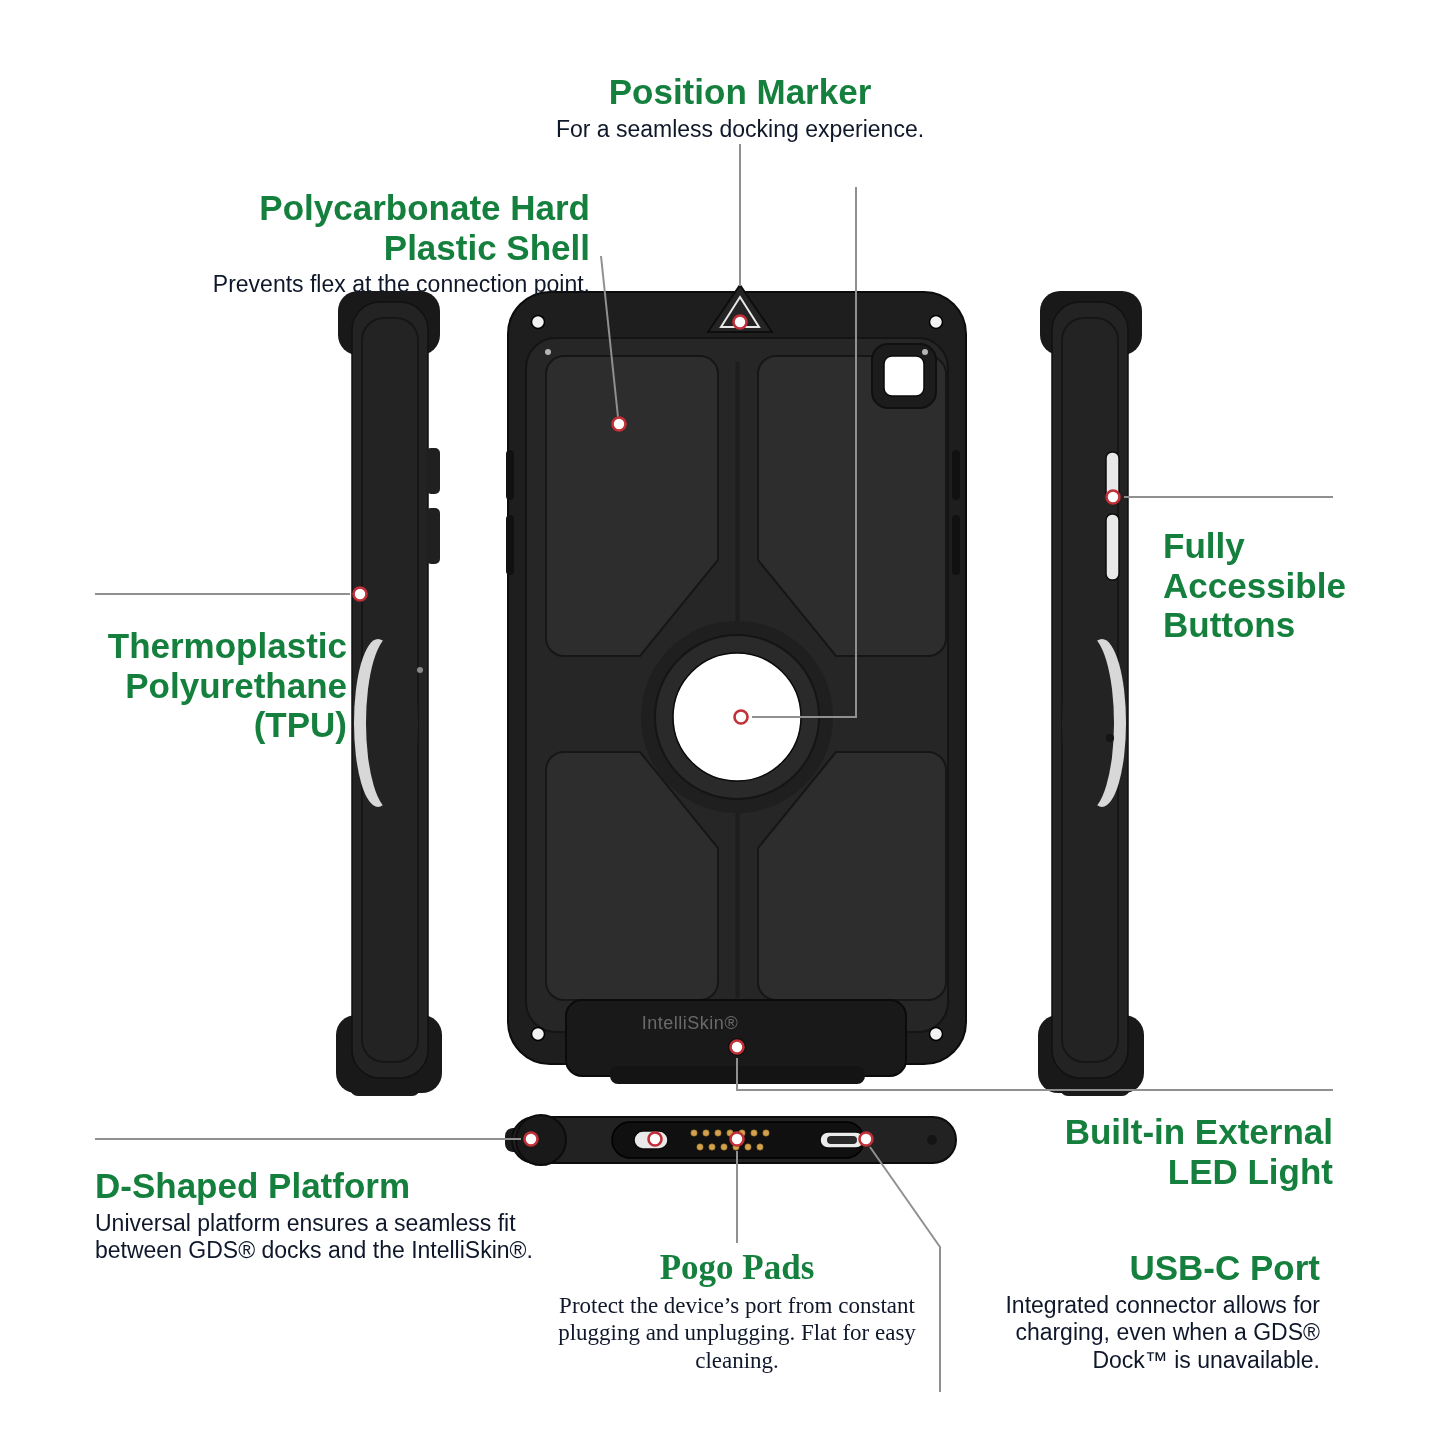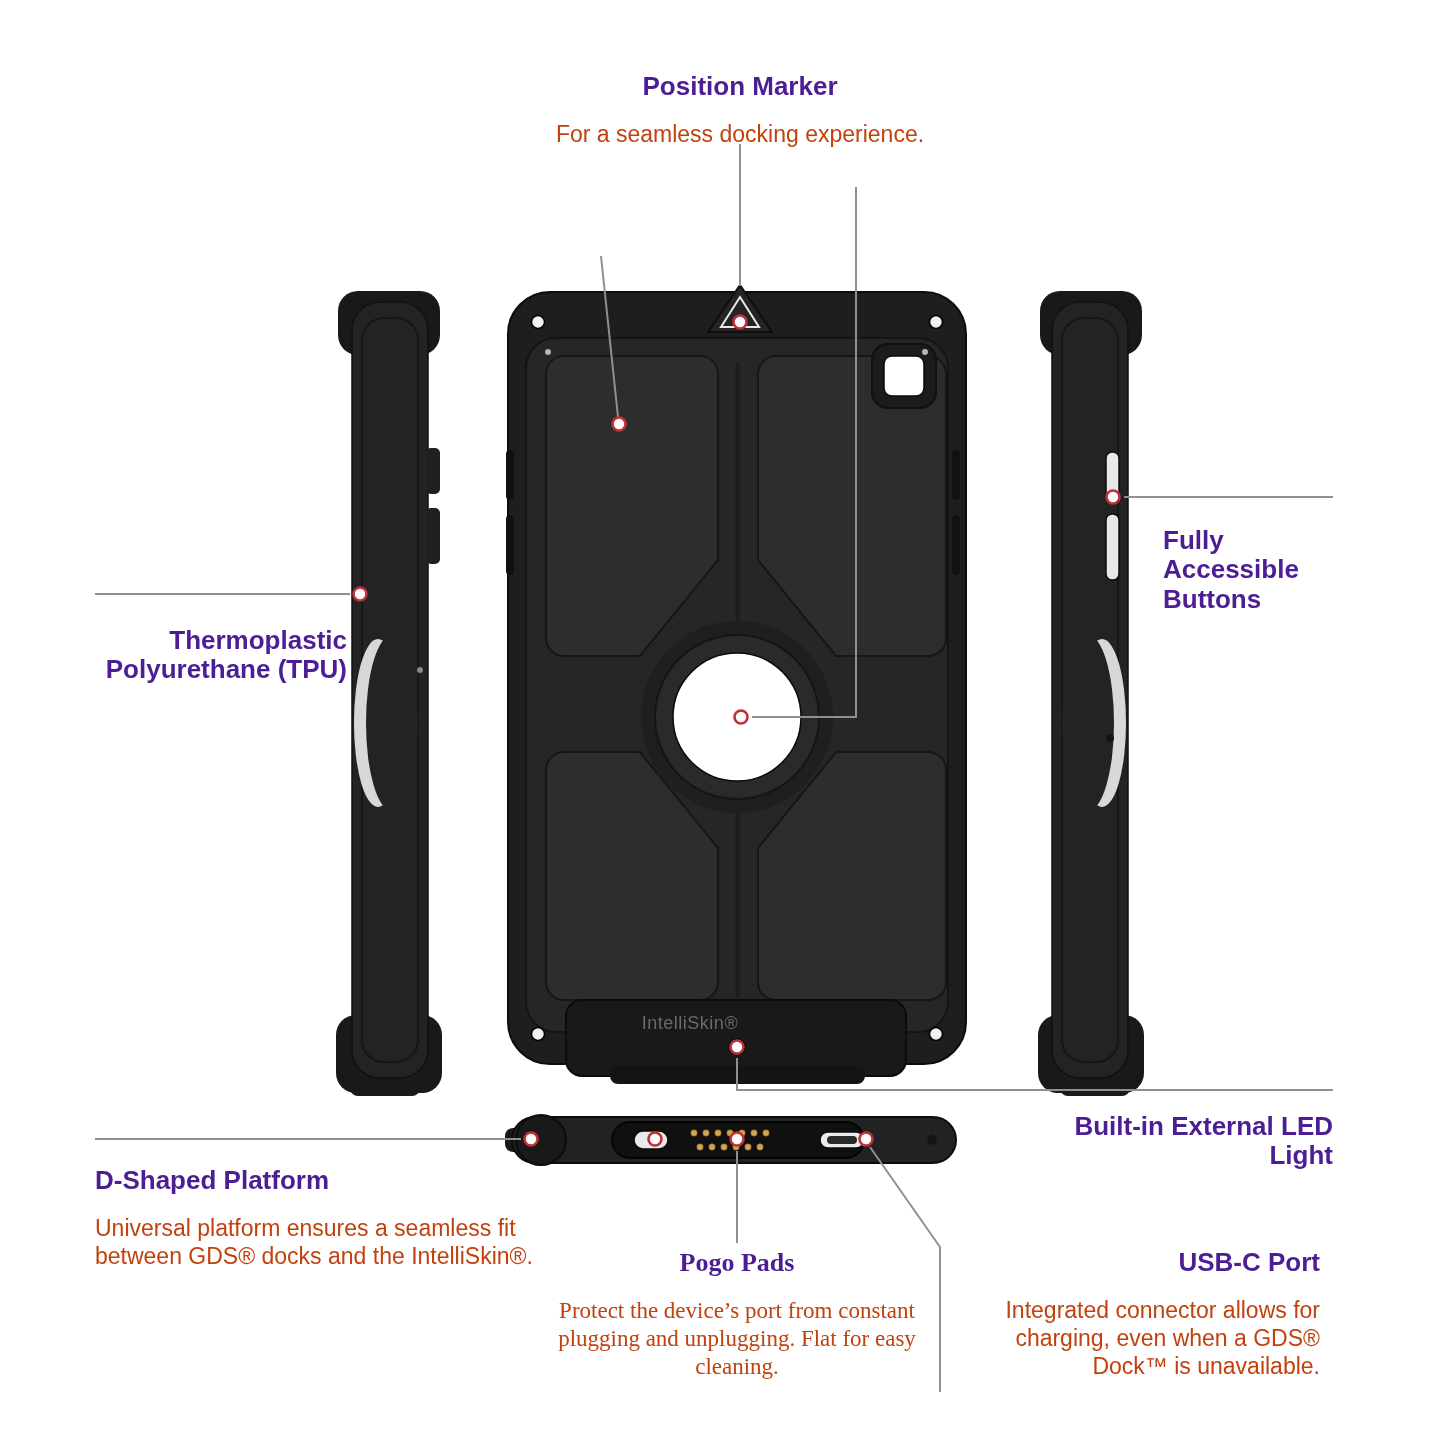--- a/index.html
+++ b/index.html
@@ -1,21 +1,21 @@
 <!DOCTYPE html>
 <html><head>
 <meta charset="utf-8">
 <style>
   html,body{margin:0;padding:0;background:#ffffff;}
   .stage{position:relative;width:1440px;height:1440px;background:#ffffff;
          font-family:"Liberation Sans",sans-serif;overflow:hidden;}
   .art{position:absolute;inset:0;width:1440px;height:1440px;}
   .callout{position:absolute;}
-  .t{font-weight:700;font-size:26px;color:#4c1d95;line-height:1.13;}
-  .b{font-size:23px;color:#c2410c;line-height:1.2;margin-top:20px;}
+  .t{font-weight:700;font-size:35px;color:#15803d;line-height:1.13;}
+  .b{font-size:23px;color:#0f172a;line-height:1.2;margin-top:4px;}
   #co-pos{left:530px;top:72px;width:420px;text-align:center;}
   #co-shell{left:138px;top:188px;width:452px;text-align:right;}
   #co-ergo{left:885px;top:186px;width:300px;text-align:left;}
   #co-buttons{left:1163px;top:526px;width:170px;text-align:left;}
   #co-tpu{left:95px;top:626px;width:252px;text-align:right;}
   #co-dplat{left:95px;top:1166px;width:445px;text-align:left;}
   #co-led{left:1063px;top:1112px;width:270px;text-align:right;}
   #co-pogo{left:547px;top:1248px;width:380px;text-align:center;font-family:Liberation Serif, serif;}
   #co-usbc{left:968px;top:1248px;width:352px;text-align:right;}
 </style>
@@ -157,20 +157,24 @@
       <circle cx="737" cy="1139" r="6.5"></circle>
       <circle cx="866" cy="1139" r="6.5"></circle>
     </g>
   </svg>
 
   <div class="callout" id="co-pos">
     <div class="t">Position Marker</div>
     <div class="b">For a seamless docking experience.</div>
   </div>
 
+  <div class="callout" id="co-shell">
+    <div class="t">Polycarbonate Hard Plastic Shell</div>
+    <div class="b">Prevents flex at the connection point.</div>
+  </div>
 
 
   <div class="callout" id="co-buttons">
     <div class="t">Fully Accessible Buttons</div>
   </div>
 
   <div class="callout" id="co-tpu">
     <div class="t">Thermoplastic Polyurethane (TPU)</div>
   </div>
 

